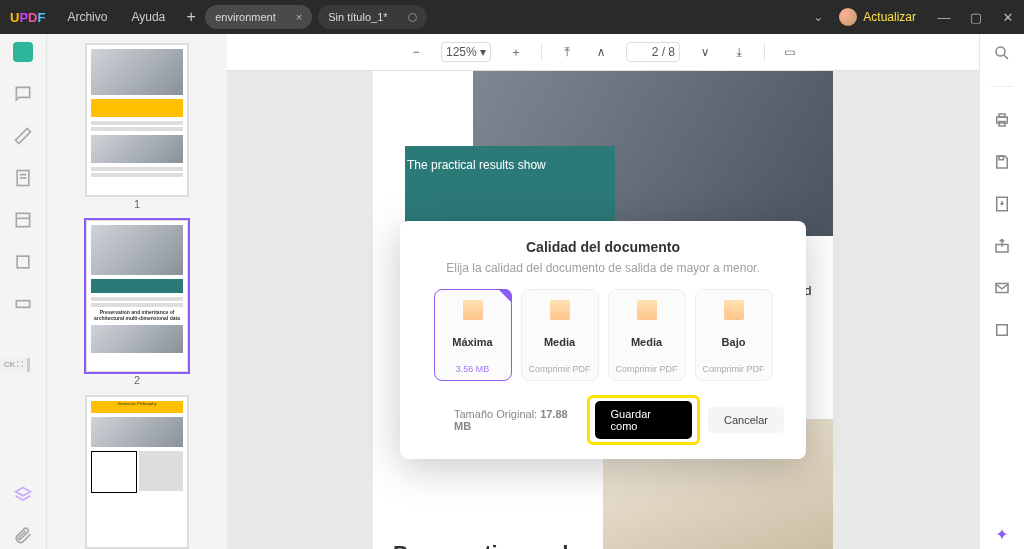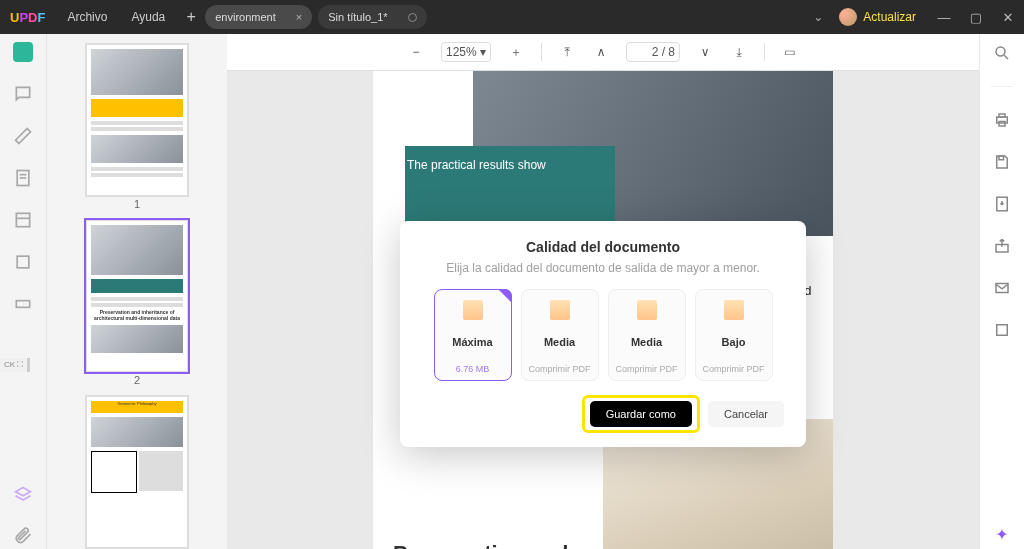--- a/index.html
+++ b/index.html
@@ -201,39 +201,40 @@
       </div>
 
       <div class="modal">
         <h3>Calidad del documento</h3>
         <div class="sub">Elija la calidad del documento de salida de mayor a menor.</div>
         <div class="opts">
           <div class="opt sel">
               <div class="corner"></div>
               <div class="swatch"></div>
               <div class="lab">Máxima</div>
-              <div class="size">6.76 MB</div>
+              <div class="size">3.56 MB</div>
             </div>
           <div class="opt">
               <div class="swatch"></div>
               <div class="lab">Media</div>
               <div class="size">Comprimir PDF</div>
             </div>
           <div class="opt">
               <div class="swatch"></div>
               <div class="lab">Media</div>
               <div class="size">Comprimir PDF</div>
             </div>
           <div class="opt">
               <div class="swatch"></div>
               <div class="lab">Bajo</div>
               <div class="size">Comprimir PDF</div>
             </div>
         </div>
         <div class="mrow">
+          <div class="orig"><span>Tamaño Original:</span><b> 17.88 MB</b></div>
           <div class="btn primary">Guardar como</div>
           <div class="btn secondary">Cancelar</div>
         </div>
       </div>
     </div>
   </div>
 
   <div class="rightbar">
     <div class="ic">
         <svg viewBox="0 0 24 24" fill="none" stroke="#888" stroke-width="2">

